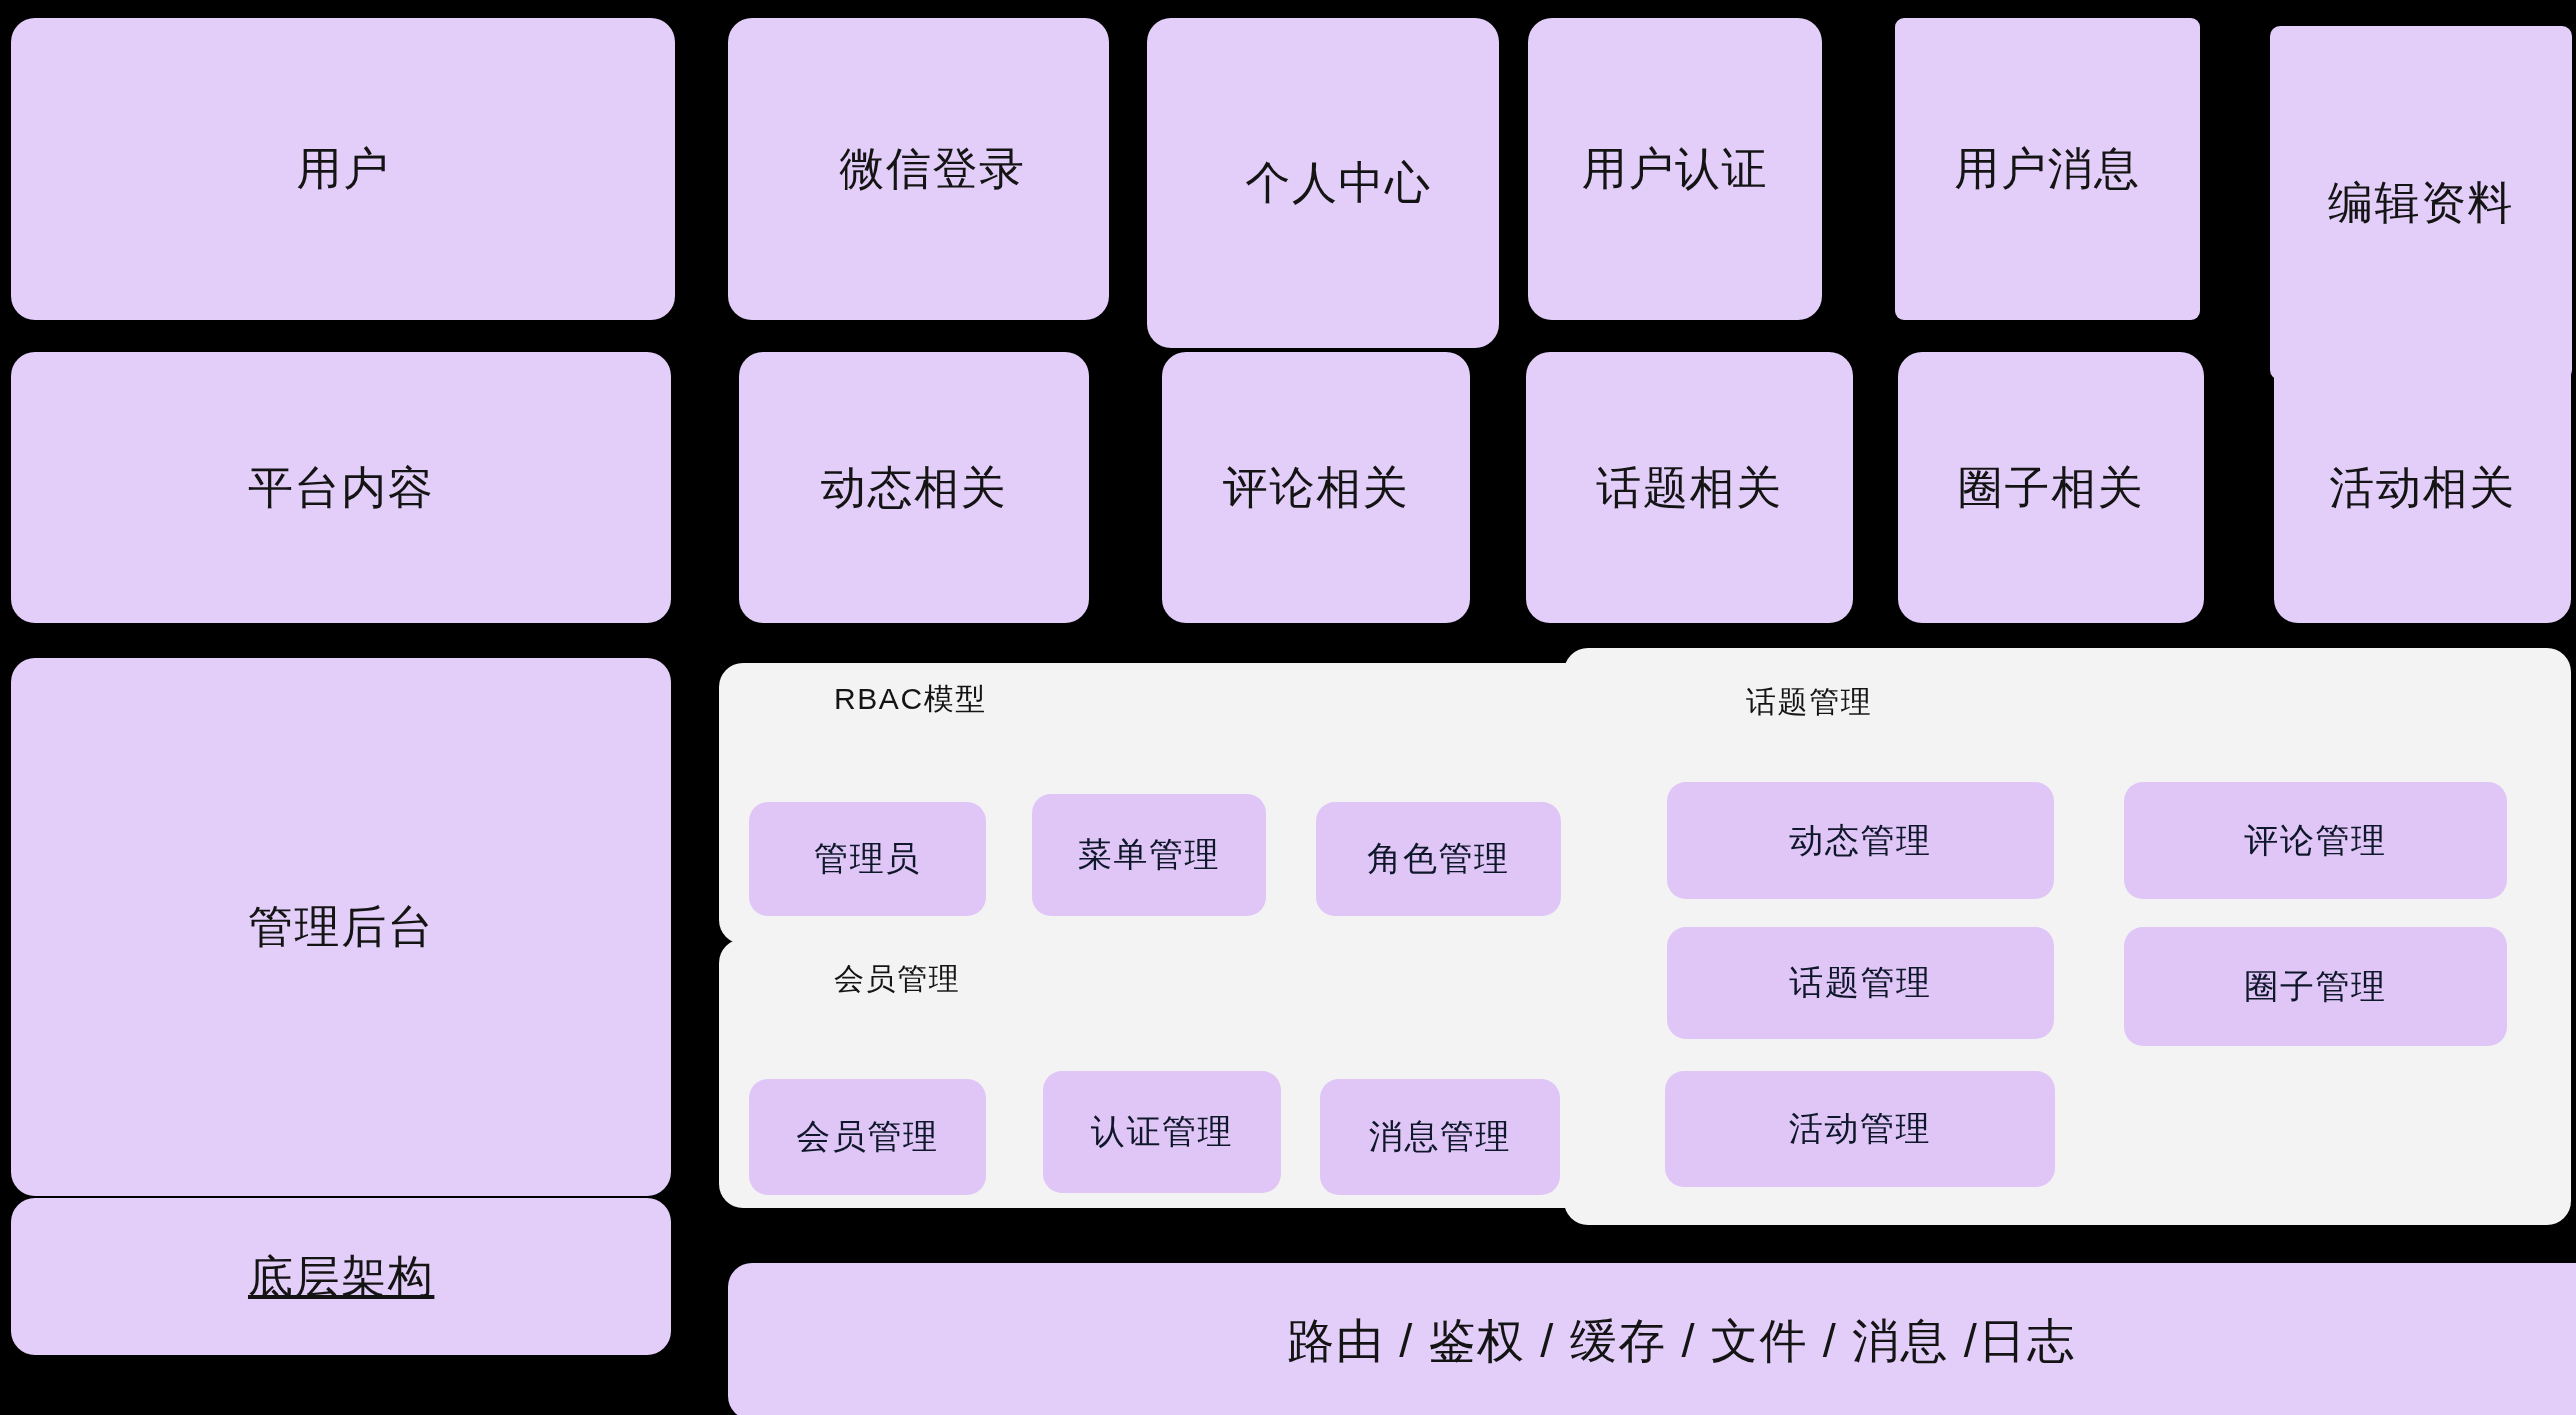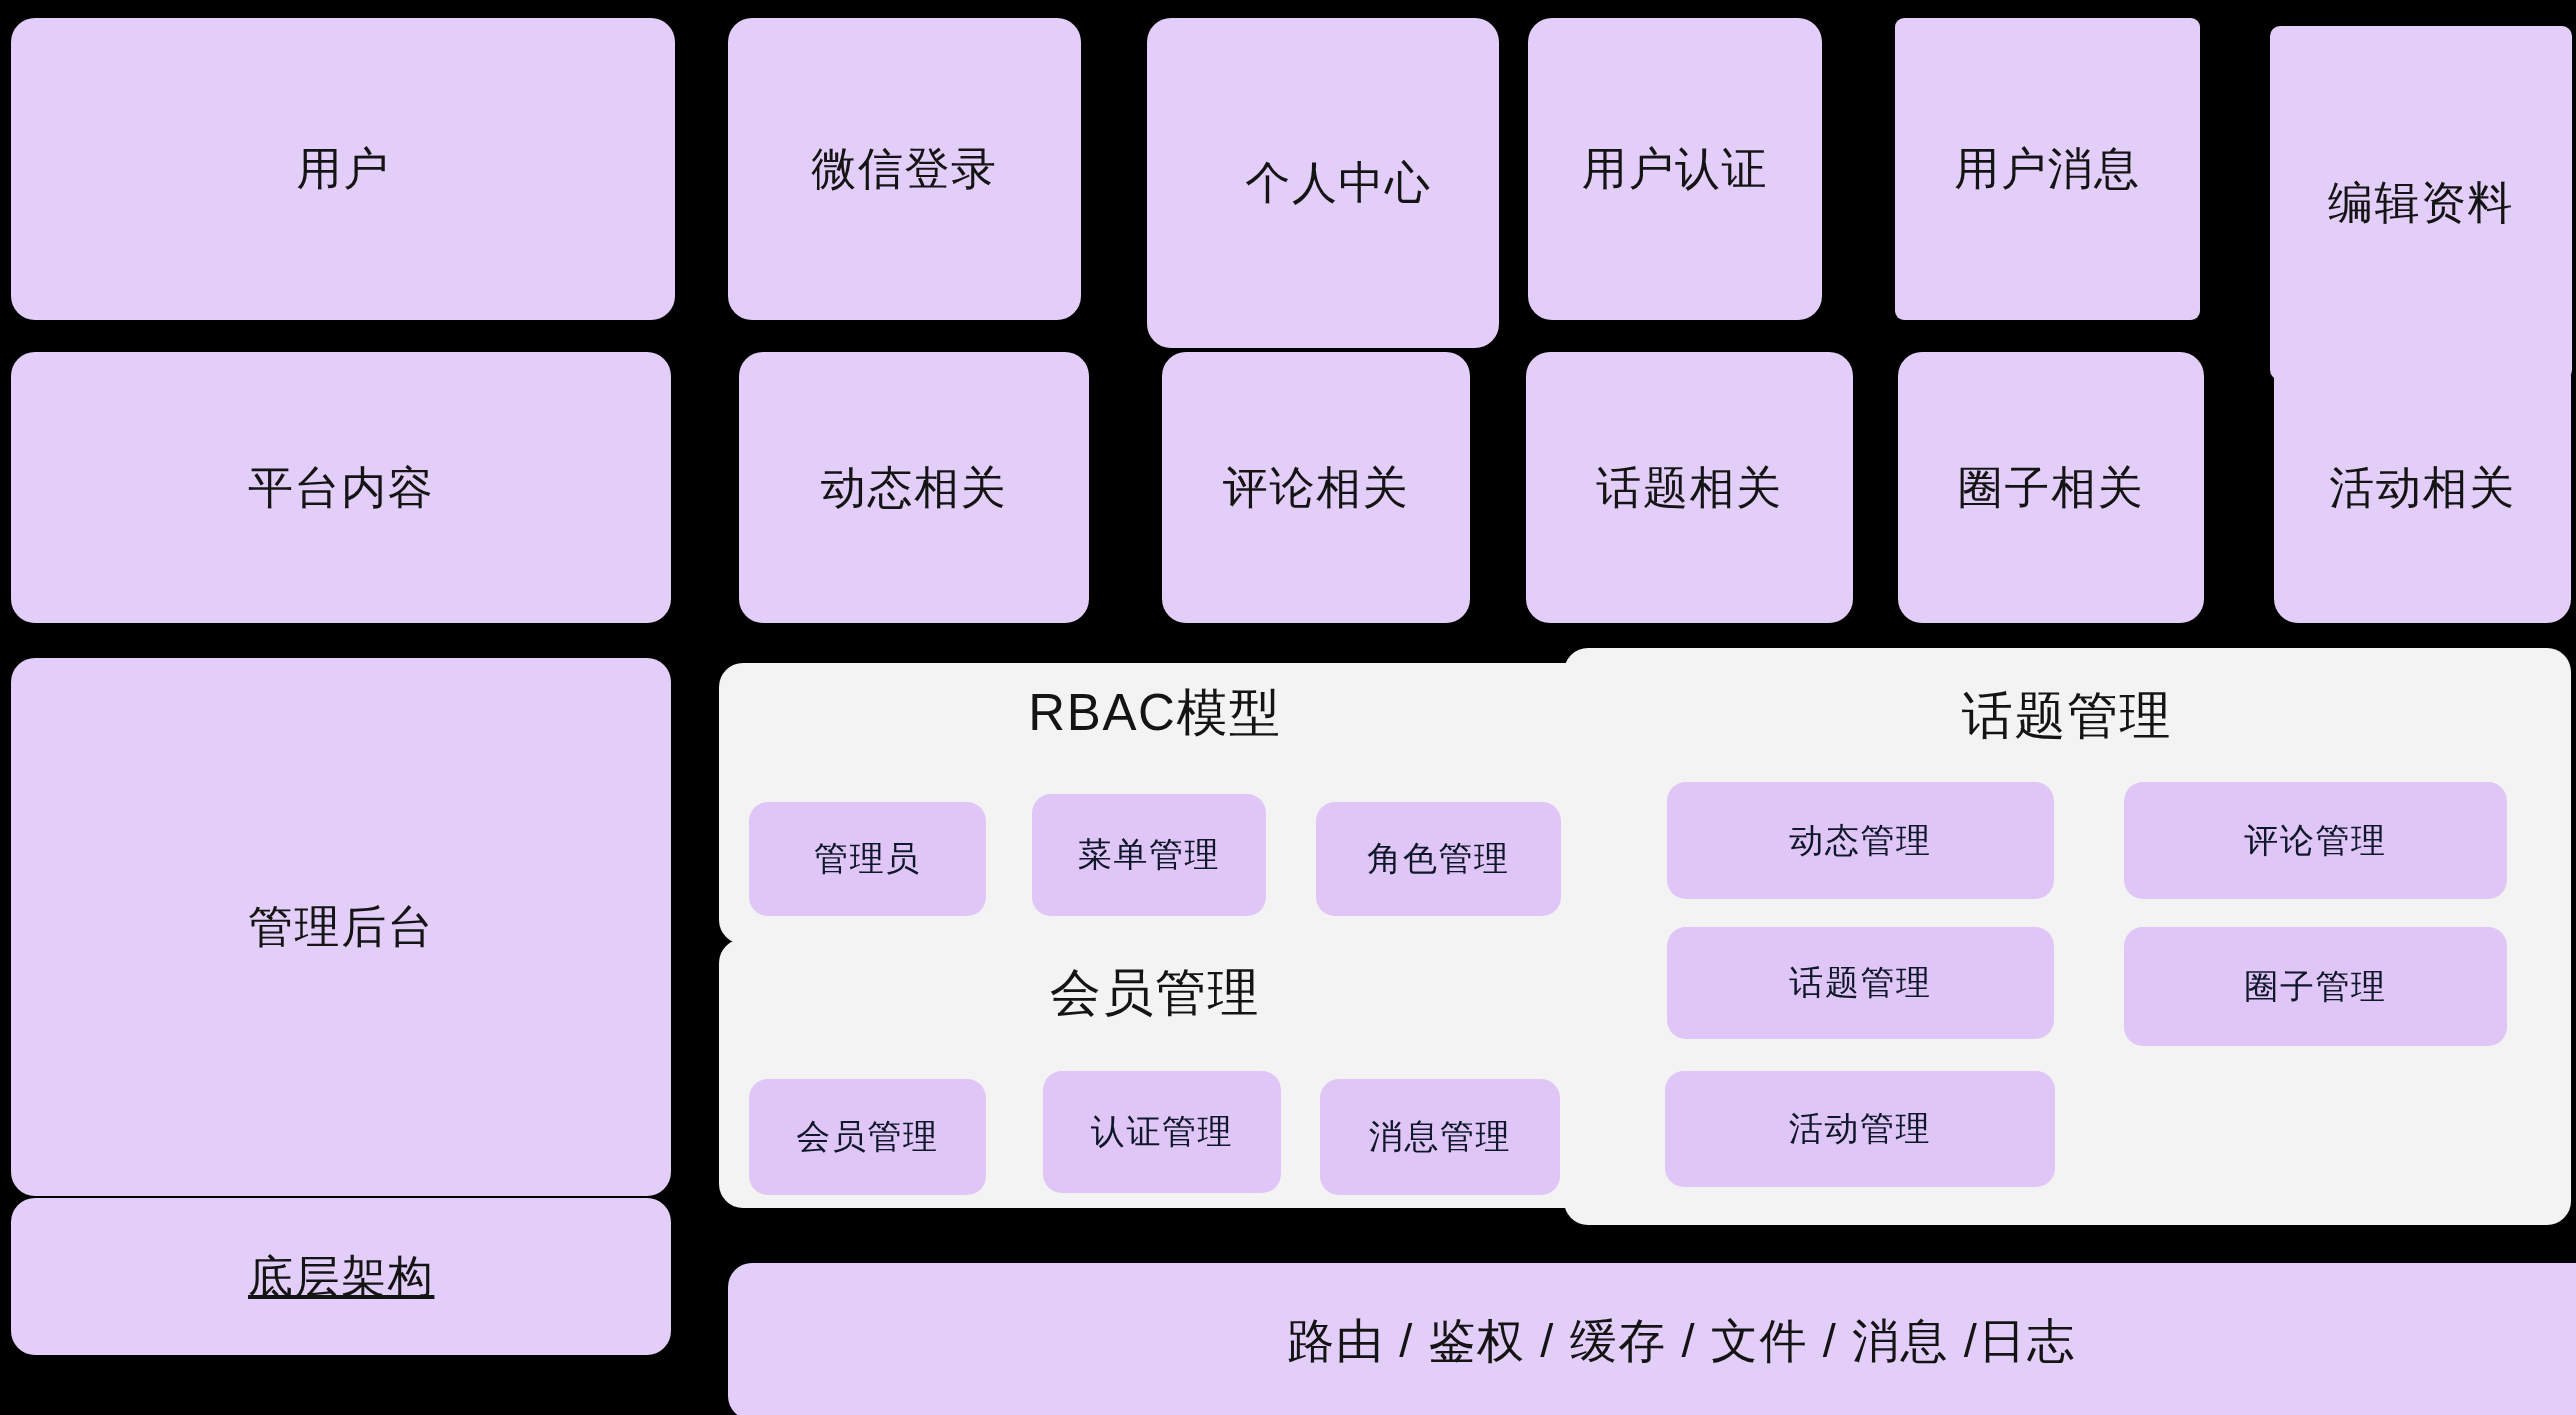--- a/index.html
+++ b/index.html
@@ -20,22 +20,22 @@
     letter-spacing:1.6px;
     color:#141414;
   }
   .panel {
     position:absolute;
     background:var(--panel-fill,#f4f3f4);
     border-radius:24px;
   }
   .panel-title {
     position:absolute;
-    text-align:center;
-    font-size:51px; font-weight:500;
+    text-align:left;
+    font-size:30px; font-weight:500;
     letter-spacing:1.6px;
     color:#141414;
   }
   .pbtn {
     position:absolute;
     background:var(--btn-fill,#dfc6f6);
     border-radius:19px;
     display:flex; align-items:center; justify-content:center;
     font-size:34px; font-weight:500;
     letter-spacing:1.6px;
@@ -44,21 +44,21 @@
   .bar { font-size:47px; }
 </style>
 </head>
 <body>
 
 <div class="stage" style="background: rgb(0, 0, 0); margin-top: 12px;">
 
   <div class="node" style="left:11.2px; top:6.4px; width:664px; height:302px;">
     <span>用户</span>
   </div>
-  <div class="node" style="left:728px; top:6.4px; width:353px; height:302px;">
+  <div class="node" style="left:728px; top:6.4px; width:353px; height:302px;padding-left:28px;">
     <span>微信登录</span>
   </div>
   <div class="node" style="left:1147px; top:6.4px; width:321px; height:330px;padding-left:31px;">
     <span>个人中心</span>
   </div>
   <div class="node" style="left:1528px; top:6.4px; width:294px; height:302px;">
     <span>用户认证</span>
   </div>
   <div class="node" style="left:1895px; top:6.4px; width:305px; height:302px;border-radius:9px;">
     <span>用户消息</span>

